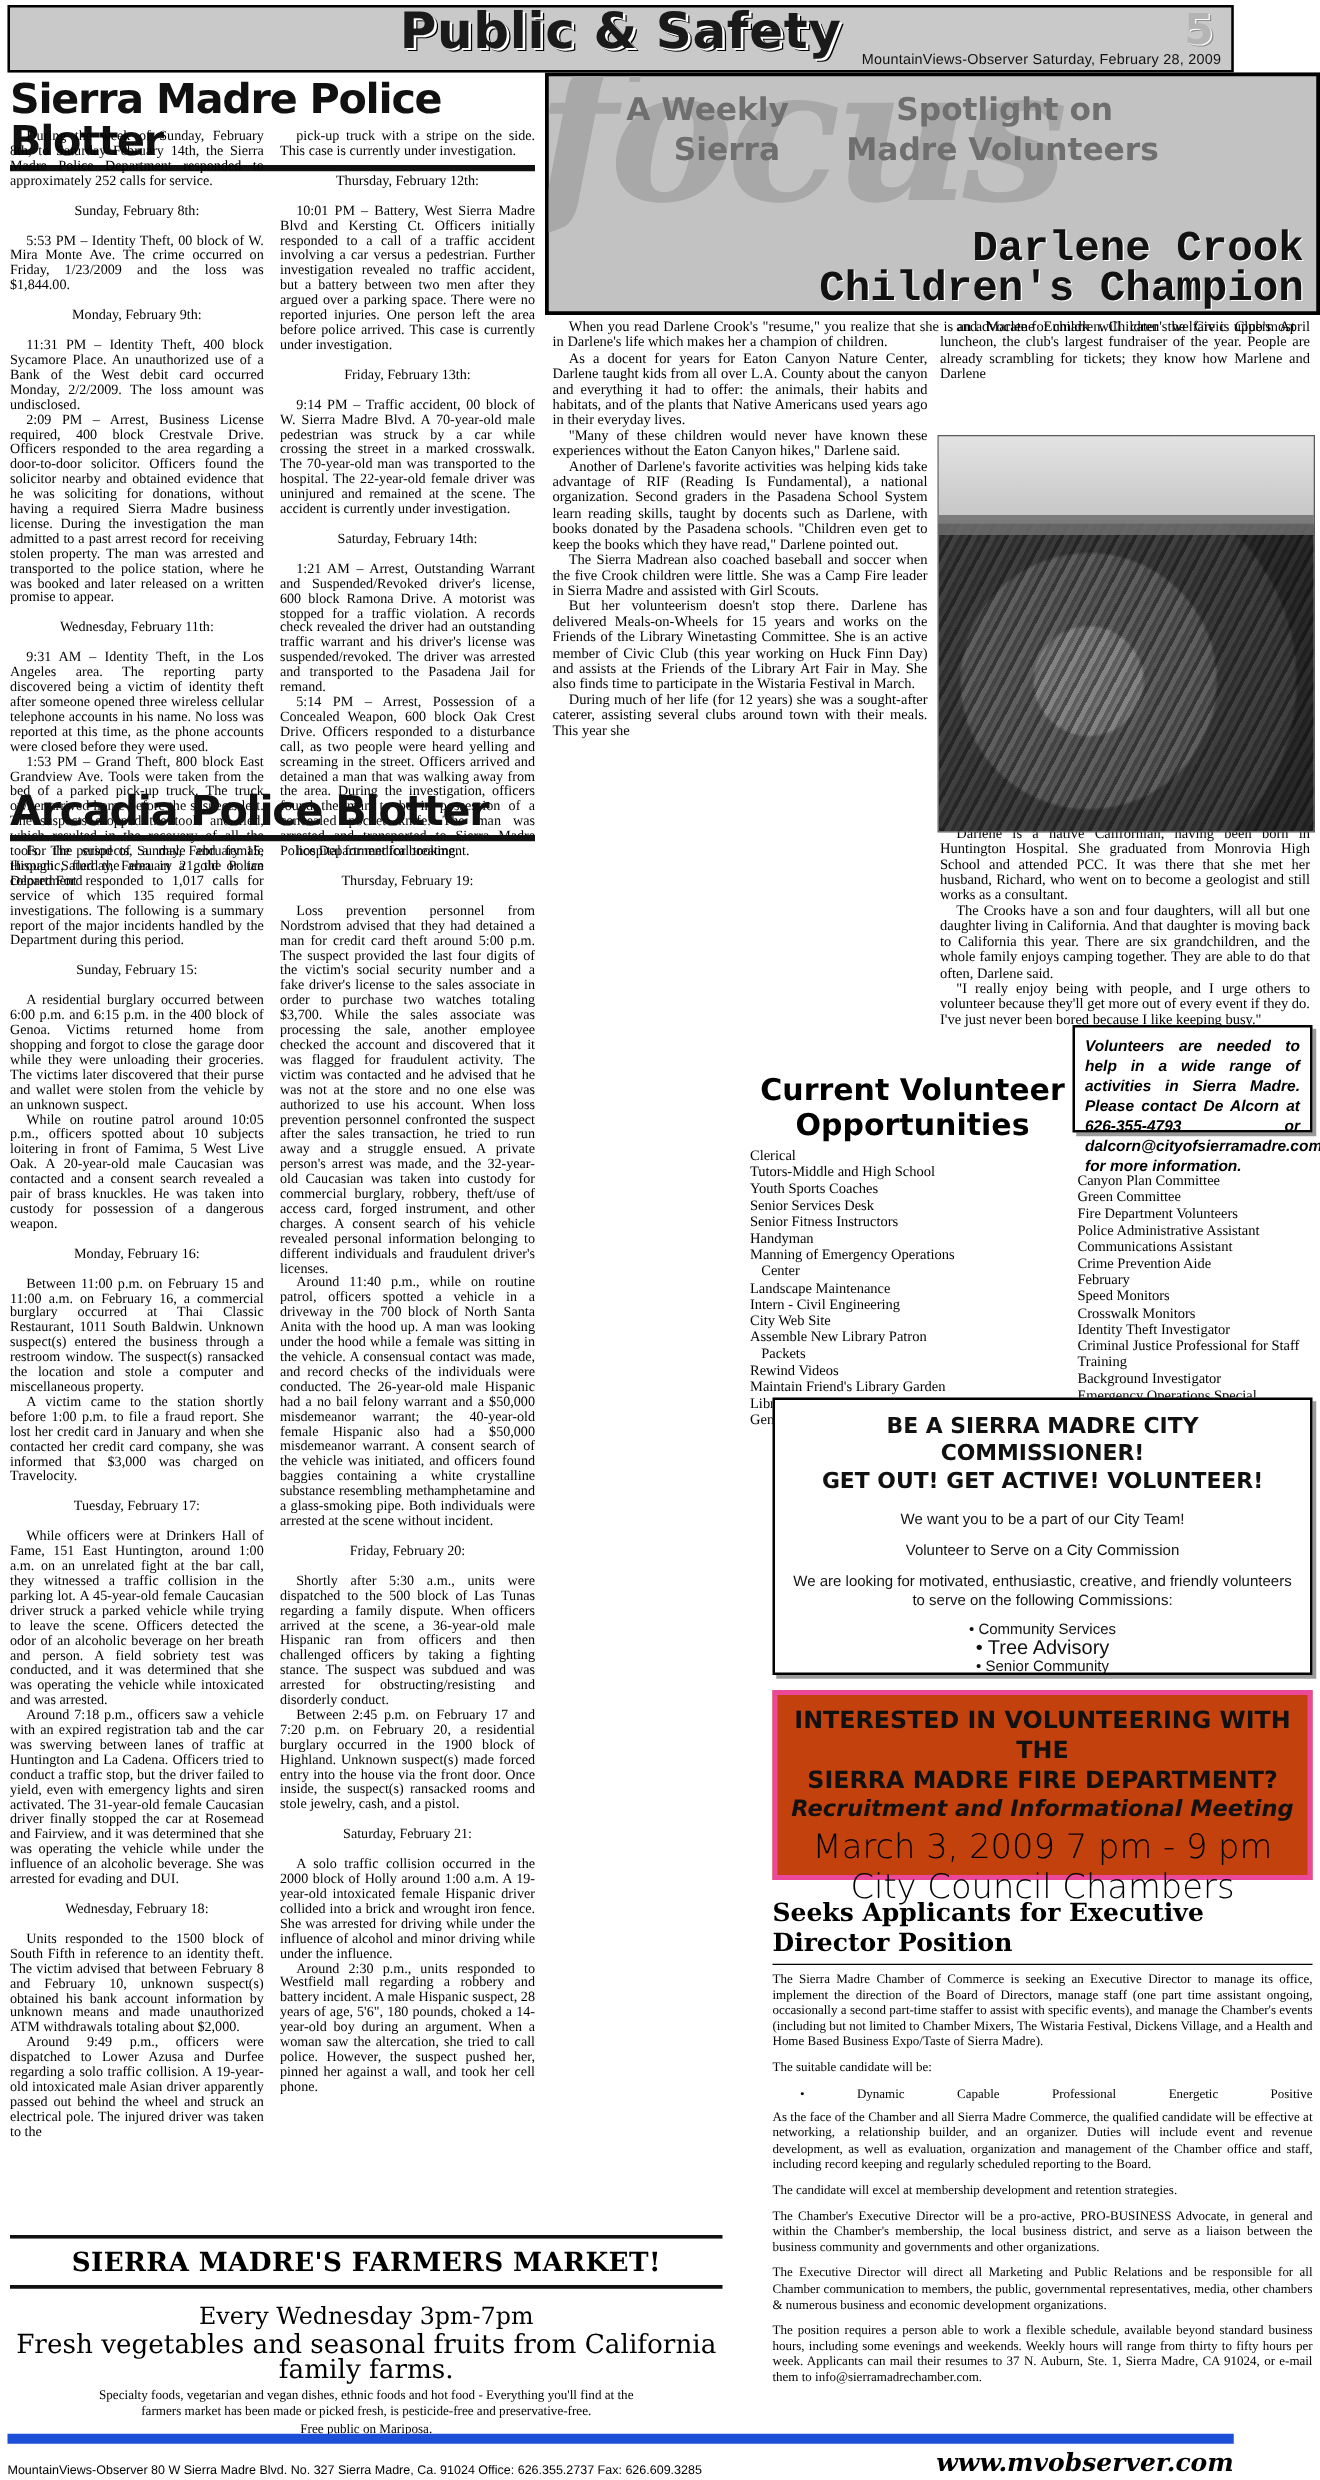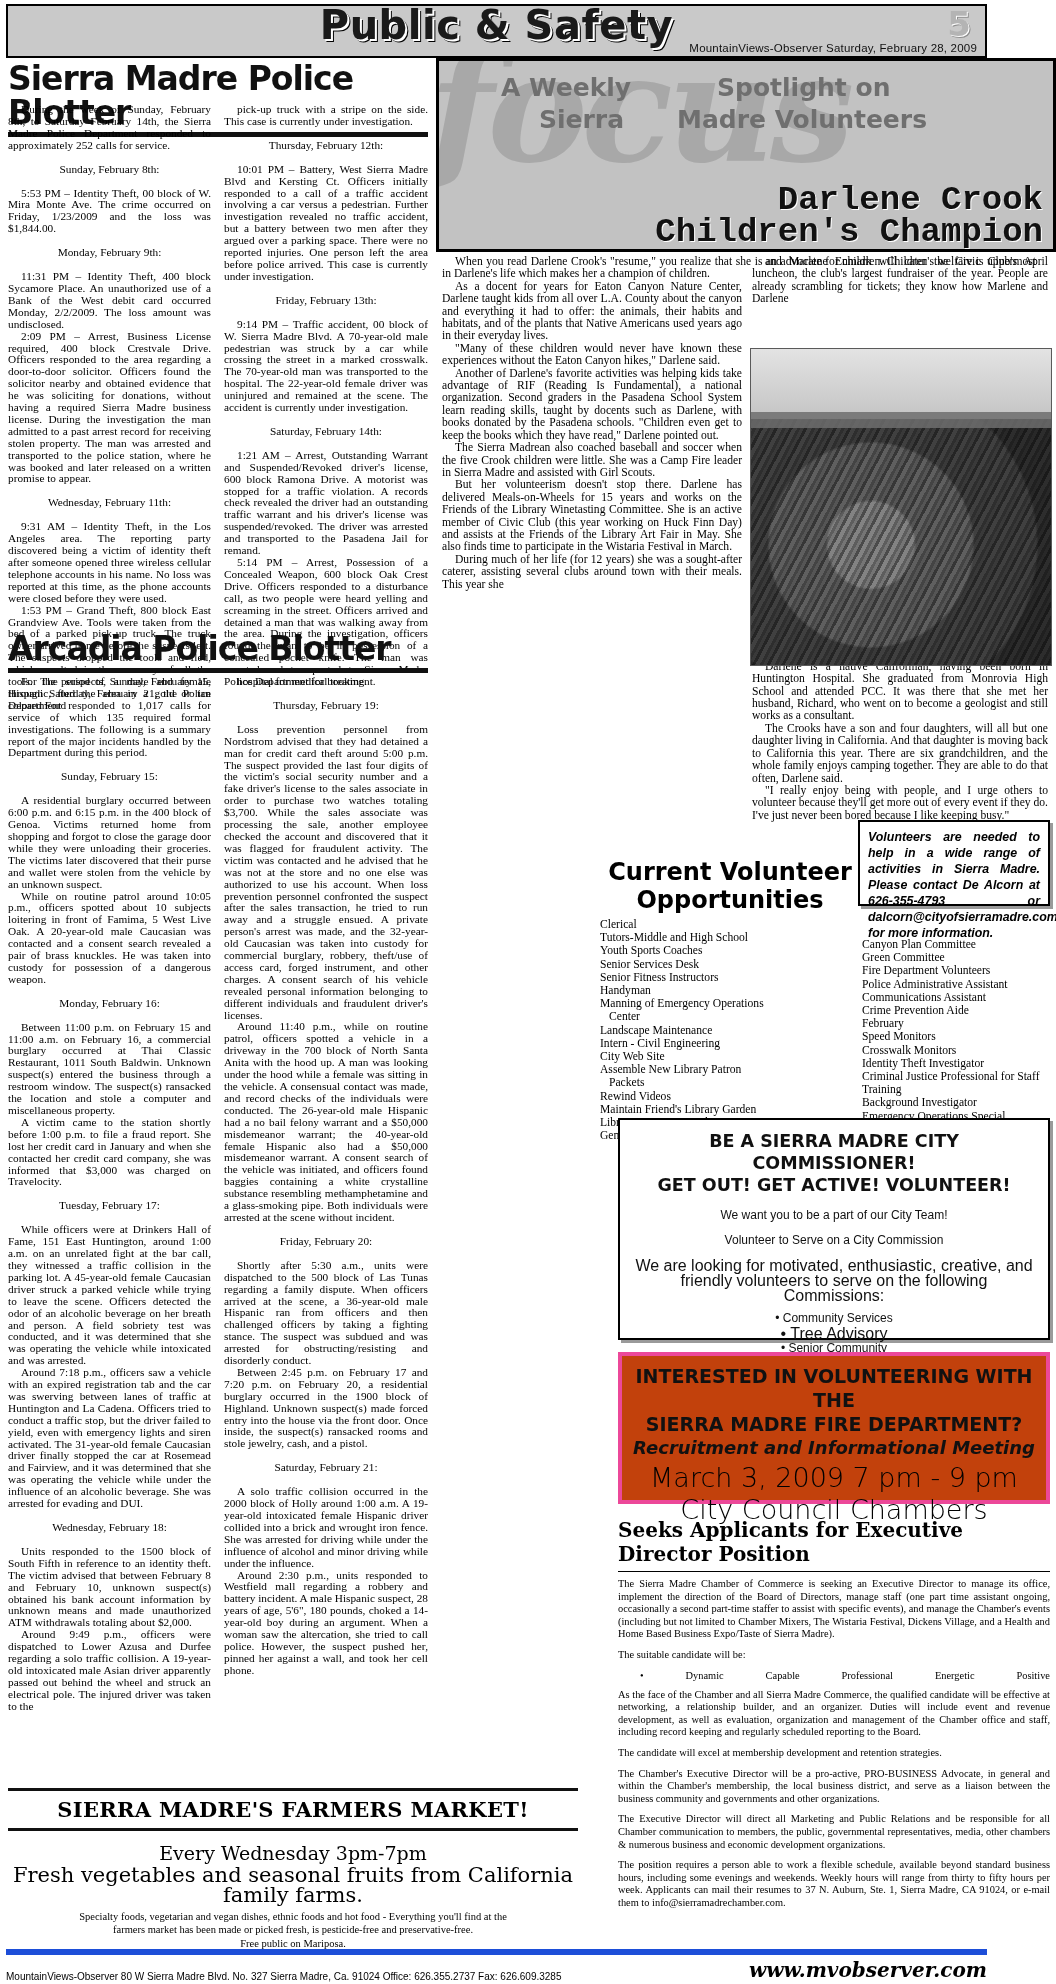--- a/index.html
+++ b/index.html
@@ -56,21 +56,21 @@
      font-size:12.4px;line-height:16px;text-align:justify;}
 
   ul.plain{margin:0;padding:0;list-style:none;}
   ul.plain li{font-size:11.6px;line-height:13.2px;}
   ul.plain li.ind{padding-left:9px;}
 
   
   .fm-head{font-family:"DejaVu Serif",serif;font-weight:bold;font-size:21px;text-align:center;
       letter-spacing:.3px;}
 
-  .footer{position:absolute;left:6px;right:6px;bottom:2px;border-top:6px solid #1d4ed8;padding-top:3px;}
+  .footer{position:absolute;left:6px;right:6px;bottom:2px;border-top:8px solid #1d4ed8;padding-top:3px;}
   .footer .fl{font-family:"Liberation Sans",sans-serif;font-size:10px;}
   .footer .fr{font-family:"DejaVu Serif",serif;font-style:italic;font-weight:bold;font-size:20px;}
 
   .rulebar{border-top:3px solid #111;}
 </style>
 </head>
 <body>
 
 <div class="page">
 
@@ -215,21 +215,21 @@
       <li>Background Investigator</li>
       <li>Emergency Operations Special</li>
       <li class="ind">Needs</li>
     </ul>
 
   <div class="adbox" style="left:618px;top:1118px;width:432px;height:222px;padding:10px 12px;">
     <div class="ad-h1" style="font-size:17.5px;line-height:22px;">BE A SIERRA MADRE CITY COMMISSIONER!</div>
     <div class="ad-h1" style="font-size:17.5px;line-height:22px;">GET OUT! GET ACTIVE! VOLUNTEER!</div>
     <div class="ad-p" style="font-size:12px;margin-top:12px;">We want you to be a part of our City Team!</div>
     <div class="ad-p" style="font-size:12px;margin-top:11px;">Volunteer to Serve on a City Commission</div>
-    <div class="ad-p" style="font-size:16px;margin-top:11px;line-height:15px;">We are looking for motivated, enthusiastic, creative, and friendly volunteers to serve on the following Commissions:</div>
+    <div class="ad-p" style="font-size:12px;margin-top:11px;line-height:15px;">We are looking for motivated, enthusiastic, creative, and friendly volunteers to serve on the following Commissions:</div>
     <div id="comm-bullets" style="margin-top:8px;">
         <div class="ad-p" style="font-size: 12px; line-height: 15px;">• Community Services</div>
         <div class="ad-p" style="font-size: 16px; line-height: 15px;">• Tree Advisory</div>
         <div class="ad-p" style="font-size: 12px; line-height: 15px;">• Senior Community</div>
       </div>
     <div class="ad-p" style="font-size:12px;margin-top:11px;">For an application, visit www.cityofsierramadre.com</div>
     <div class="ad-p" style="font-size:12px;">For more information please call (626) 355-7135</div>
   </div>
 
   <div class="cb" style="left:618px;top:1352px;width:432px;height:152px;padding:8px 10px;">

